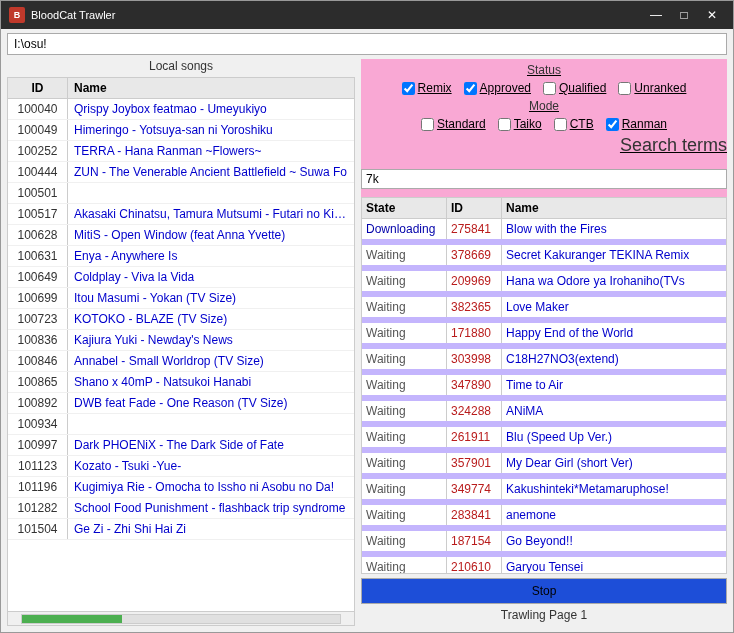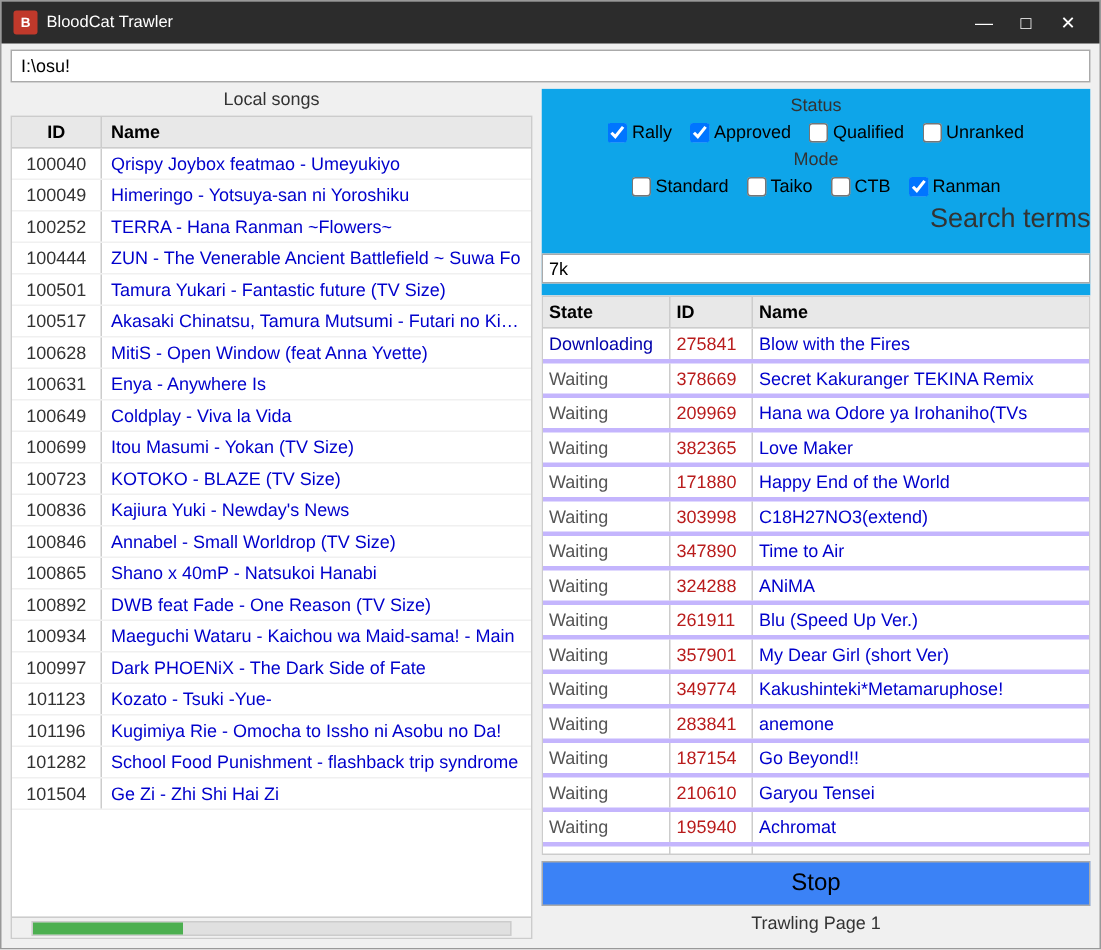--- a/index.html
+++ b/index.html
@@ -157,22 +157,23 @@
       left: 0;
       top: 0;
     }
     
     .right-panel {
       flex: 1;
       display: flex;
       flex-direction: column;
     }
     .status-section {
-      background: #0ea5e9;
+      background: #f9a8d4;
       padding: 4px 0;
+      text-decoration: underline;
     }
     .status-title {
       text-align: center;
       font-size: 12px;
       margin-bottom: 4px;
       color: #333;
     }
     .checkbox-row {
       display: flex;
       align-items: center;
@@ -240,33 +241,33 @@
     .q-col-name {
       flex: 1;
       padding: 3px 4px;
     }
     .queue-body {
       overflow-y: auto;
       flex: 1;
     }
     .queue-row {
       display: flex;
-      border-bottom: 3px solid #c4b5fd;
+      border-bottom: 6px solid #c4b5fd;
     }
     .queue-row .q-col-state { color: #555; }
     .queue-row .q-col-id { color: #b91c1c; }
     .queue-row .q-col-name { color: #0000cc; overflow: hidden; white-space: nowrap; text-overflow: ellipsis; }
     .queue-row:nth-child(1) .q-col-state { color: #0000aa; font-weight: normal; }
     .stop-btn {
       width: 100%;
       padding: 5px;
-      background: #3b82f6;
+      background: #1d4ed8;
       border: 1px solid #aaa;
       cursor: pointer;
-      font-size: 16px;
+      font-size: 12px;
       margin-top: 4px;
       flex-shrink: 0;
     }
     .trawling-status {
       text-align: center;
       font-size: 12px;
       padding: 4px;
       color: #333;
     }
     .right-panel-inner {
@@ -314,21 +315,20 @@
             <div class="table-row">
     <div class="col-id">100252</div>
     <div class="col-name">TERRA - Hana Ranman ~Flowers~</div>
   </div>
             <div class="table-row">
     <div class="col-id">100444</div>
     <div class="col-name">ZUN - The Venerable Ancient Battlefield ~ Suwa Fo</div>
   </div>
             <div class="table-row">
     <div class="col-id">100501</div>
-    <div class="col-name">Tamura Yukari - Fantastic future (TV Size)</div>
   </div>
             <div class="table-row">
     <div class="col-id">100517</div>
     <div class="col-name">Akasaki Chinatsu, Tamura Mutsumi - Futari no Kimo</div>
   </div>
             <div class="table-row">
     <div class="col-id">100628</div>
     <div class="col-name">MitiS - Open Window (feat Anna Yvette)</div>
   </div>
             <div class="table-row">
@@ -358,21 +358,20 @@
             <div class="table-row">
     <div class="col-id">100865</div>
     <div class="col-name">Shano x 40mP - Natsukoi Hanabi</div>
   </div>
             <div class="table-row">
     <div class="col-id">100892</div>
     <div class="col-name">DWB feat Fade - One Reason (TV Size)</div>
   </div>
             <div class="table-row">
     <div class="col-id">100934</div>
-    <div class="col-name">Maeguchi Wataru - Kaichou wa Maid-sama! - Main</div>
   </div>
             <div class="table-row">
     <div class="col-id">100997</div>
     <div class="col-name">Dark PHOENiX - The Dark Side of Fate</div>
   </div>
             <div class="table-row">
     <div class="col-id">101123</div>
     <div class="col-name">Kozato - Tsuki -Yue-</div>
   </div>
             <div class="table-row">
@@ -397,21 +396,21 @@
     </div>
 
     <div class="right-panel">
       <div class="right-panel-inner">
 
         <div class="status-section">
           <div class="status-title">Status</div>
           <div class="checkbox-row">
             <label class="checkbox-item">
               <input type="checkbox" checked="" style="">
-              <span>Rally</span>
+              <span>Remix</span>
             </label>
             <label class="checkbox-item">
               <input type="checkbox" checked="" style="">
               <span>Approved</span>
             </label>
             <label class="checkbox-item">
               <input type="checkbox" style="">
               <span>Qualified</span>
             </label>
             <label class="checkbox-item">

